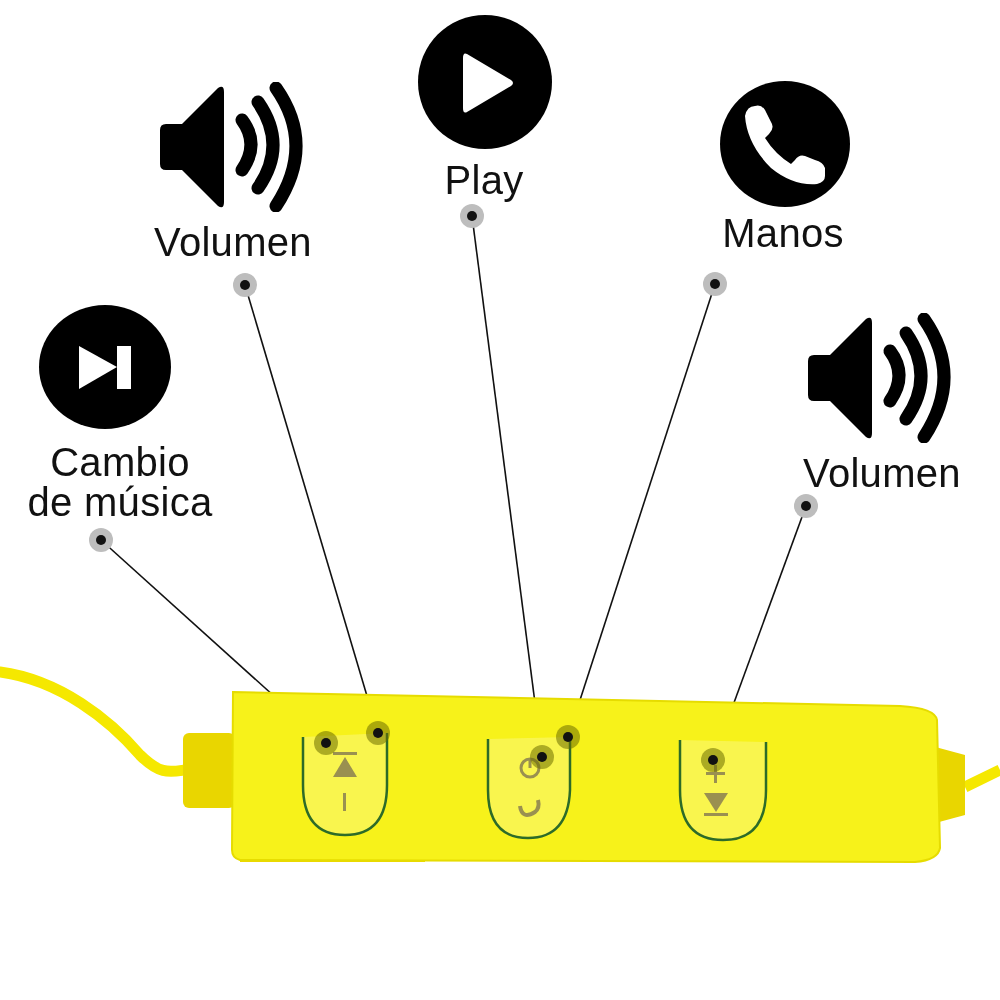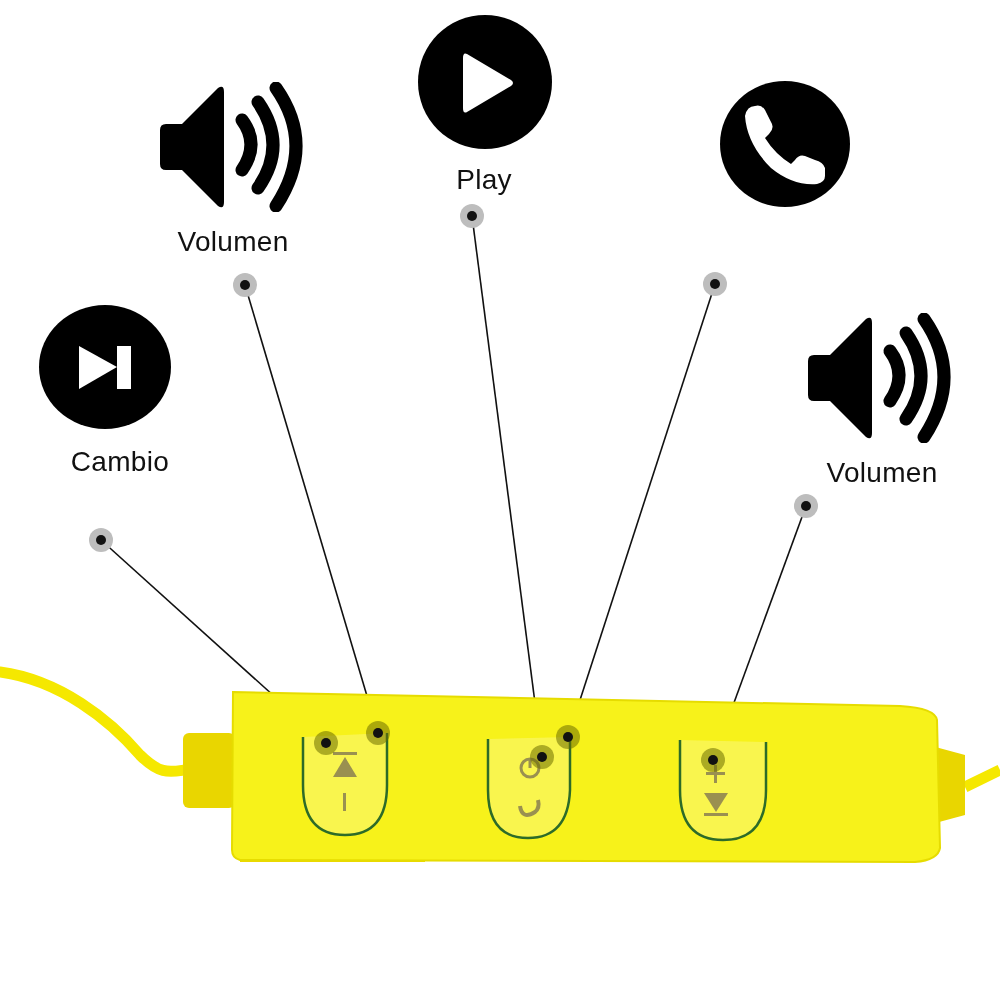--- a/index.html
+++ b/index.html
@@ -1,18 +1,18 @@
 <!DOCTYPE html>
 <html><head>
 <meta charset="utf-8">
 <style>
   html, body { margin: 0; padding: 0; background: #ffffff; }
   body { width: 1000px; height: 1000px; position: relative; overflow: hidden;
          font-family: "Liberation Sans", "DejaVu Sans", sans-serif; color: #111; }
-  .label { position: absolute; font-size: 28px; line-height: 40px; color: #111; text-align: center; white-space: nowrap; letter-spacing: 0.3px; }
+  .label { position: absolute; font-size: 40px; line-height: 40px; color: #111; text-align: center; white-space: nowrap; letter-spacing: 0.3px; }
   .icon { position: absolute; }
   svg.overlay { position: absolute; left: 0; top: 0; width: 1000px; height: 1000px; pointer-events: none; }
   .dot { position: absolute; width: 24px; height: 24px; border-radius: 50%; background: #bdbdbd; transform: translate(-50%,-50%); }
   .dot::after { content: ""; position: absolute; left: 7px; top: 7px; width: 10px; height: 10px; border-radius: 50%; background: #111; }
   .dot.on-device { background: rgba(110,110,0,0.55); }
 </style>
 </head>
 <body>
 
 <svg class="overlay" viewBox="0 0 1000 1000">
@@ -77,20 +77,21 @@
 
 <div class="icon" style="left:37px; top:304px; width:136px; height:126px;">
   <svg width="136" height="126" viewBox="0 0 136 126">
     <ellipse cx="68" cy="63" rx="66" ry="62" fill="#000"></ellipse>
     <path d="M42 42 L 80 63 L 42 85 Z" fill="#fff"></path>
     <rect x="80" y="42" width="14" height="43" fill="#fff"></rect>
   </svg>
 </div>
 <div class="label" style="left:20px; top:442px; width:200px;">
   <div>Cambio</div>
+  <div>de música</div>
 </div>
 
 <div class="icon" style="left:160px; top:82px; width:150px; height:130px;">
   <svg width="150" height="130" viewBox="0 0 150 130">
     <path d="M6 42 Q 0 42 0 48 L 0 82 Q 0 88 6 88 L 22 88 L 58 124 Q 64 128 64 120 L 64 10 Q 64 2 58 6 L 22 42 Z" fill="#000"></path>
     <path d="M82 38 Q 100 62 82 88" stroke="#000" stroke-width="13" fill="none" stroke-linecap="round"></path>
     <path d="M98 20 Q 128 63 98 106" stroke="#000" stroke-width="13" fill="none" stroke-linecap="round"></path>
     <path d="M116 6 Q 156 63 116 124" stroke="#000" stroke-width="13" fill="none" stroke-linecap="round"></path>
   </svg>
 </div>
@@ -108,20 +109,21 @@
   <div>Play</div>
 </div>
 
 <div class="icon" style="left:719px; top:80px; width:132px; height:128px;">
   <svg width="132" height="128" viewBox="0 0 132 128">
     <ellipse cx="66" cy="64" rx="65" ry="63" fill="#000"></ellipse>
     <path d="M36 26 Q 28 26 26 36 Q 28 64 52 88 Q 74 106 98 104 Q 106 102 106 96 L 106 88 Q 104 82 96 80 L 86 76 Q 80 74 76 80 L 72 84 Q 56 74 46 58 L 50 54 Q 56 48 52 42 L 46 30 Q 42 24 36 26 Z" fill="#fff"></path>
   </svg>
 </div>
 <div class="label" style="left:713px; top:213px; width:140px;">
+  <div>Manos</div>
 </div>
 
 <div class="icon" style="left:808px; top:313px; width:150px; height:130px;">
   <svg width="150" height="130" viewBox="0 0 150 130">
     <path d="M6 42 Q 0 42 0 48 L 0 82 Q 0 88 6 88 L 22 88 L 58 124 Q 64 128 64 120 L 64 10 Q 64 2 58 6 L 22 42 Z" fill="#000"></path>
     <path d="M82 38 Q 100 62 82 88" stroke="#000" stroke-width="13" fill="none" stroke-linecap="round"></path>
     <path d="M98 20 Q 128 63 98 106" stroke="#000" stroke-width="13" fill="none" stroke-linecap="round"></path>
     <path d="M116 6 Q 156 63 116 124" stroke="#000" stroke-width="13" fill="none" stroke-linecap="round"></path>
   </svg>
 </div>

